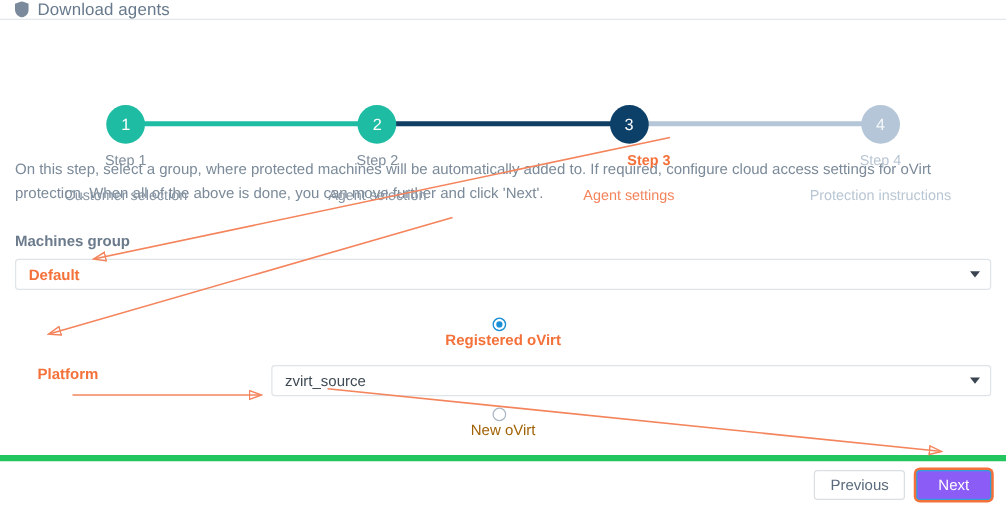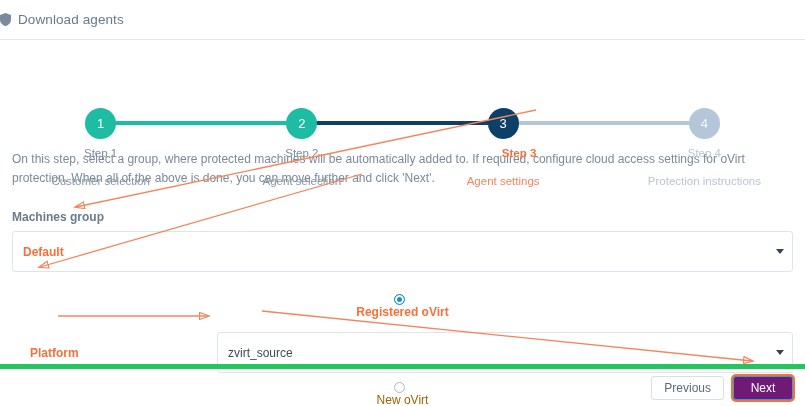--- a/index.html
+++ b/index.html
@@ -11,23 +11,24 @@
     background: #ffffff;
     font-family: "Liberation Sans", sans-serif;
     font-size: 12px;
     color: #5a6b7d;
     overflow: hidden;
     position: relative;
   }
 
   
   #page-header {
-    height: 40px;
-    display: flex;
-    align-items: center;
+    height: 16px;
+    display: flex;
+    align-items: center;
+    padding-left: 12px;
     border-bottom: 1px solid #e2e7ec;
   }
   #page-header .shield {
     width: 11px; height: 13px;
     margin-right: 7px;
     display: block;
     color: #7a8a9c;
   }
   #page-header .title {
     font-size: 13.5px;
@@ -107,21 +108,21 @@
 
   
   #form { margin: 22px 12px 0 12px; }
   .field-label {
     font-size: 12px;
     font-weight: bold;
     color: #6b7b8c;
     margin-bottom: 7px;
   }
   .select-box {
-    height: 41px;
+    height: 25px;
     border: 1px solid #dfe4e9;
     border-radius: 3px;
     background: #fff;
     display: flex;
     align-items: center;
     padding: 0 8px 0 10px;
     position: relative;
   }
   .select-box .val {
     flex: 1 1 auto;
@@ -158,21 +159,20 @@
   .radio.checked {
     border-color: #1b8fd6;
     background: #1b8fd6;
     box-shadow: inset 0 0 0 2px #fff;
   }
   .radio-label { font-size: 12px; color: #a16207; }
   .radio-row.highlighted .radio-label { color: #f4713a; font-weight: bold; }
 
   #platform-row {
     display: flex;
-    align-items: center;
     margin-top: 13px;
   }
   #platform-row .plabel {
     width: 205px;
     padding-left: 18px;
     font-size: 12px;
     font-weight: bold;
     color: #f4713a;
     flex: 0 0 auto;
   }
@@ -200,21 +200,21 @@
     align-items: center;
     justify-content: center;
     padding: 0 12px;
   }
   .btn.secondary {
     background: #fff;
     border: 1px solid #dadfe4;
     color: #5a6b7d;
   }
   .btn.primary {
-    background: #701a75;
+    background: #8b5cf6;
     border: 1px solid #2f9fdc;
     color: #fff;
     box-shadow: 0 0 0 2px #f4713a;
   }
 
   
   #annotations {
     position: absolute;
     left: 0; top: 0;
     width: 805px; height: 406px;

